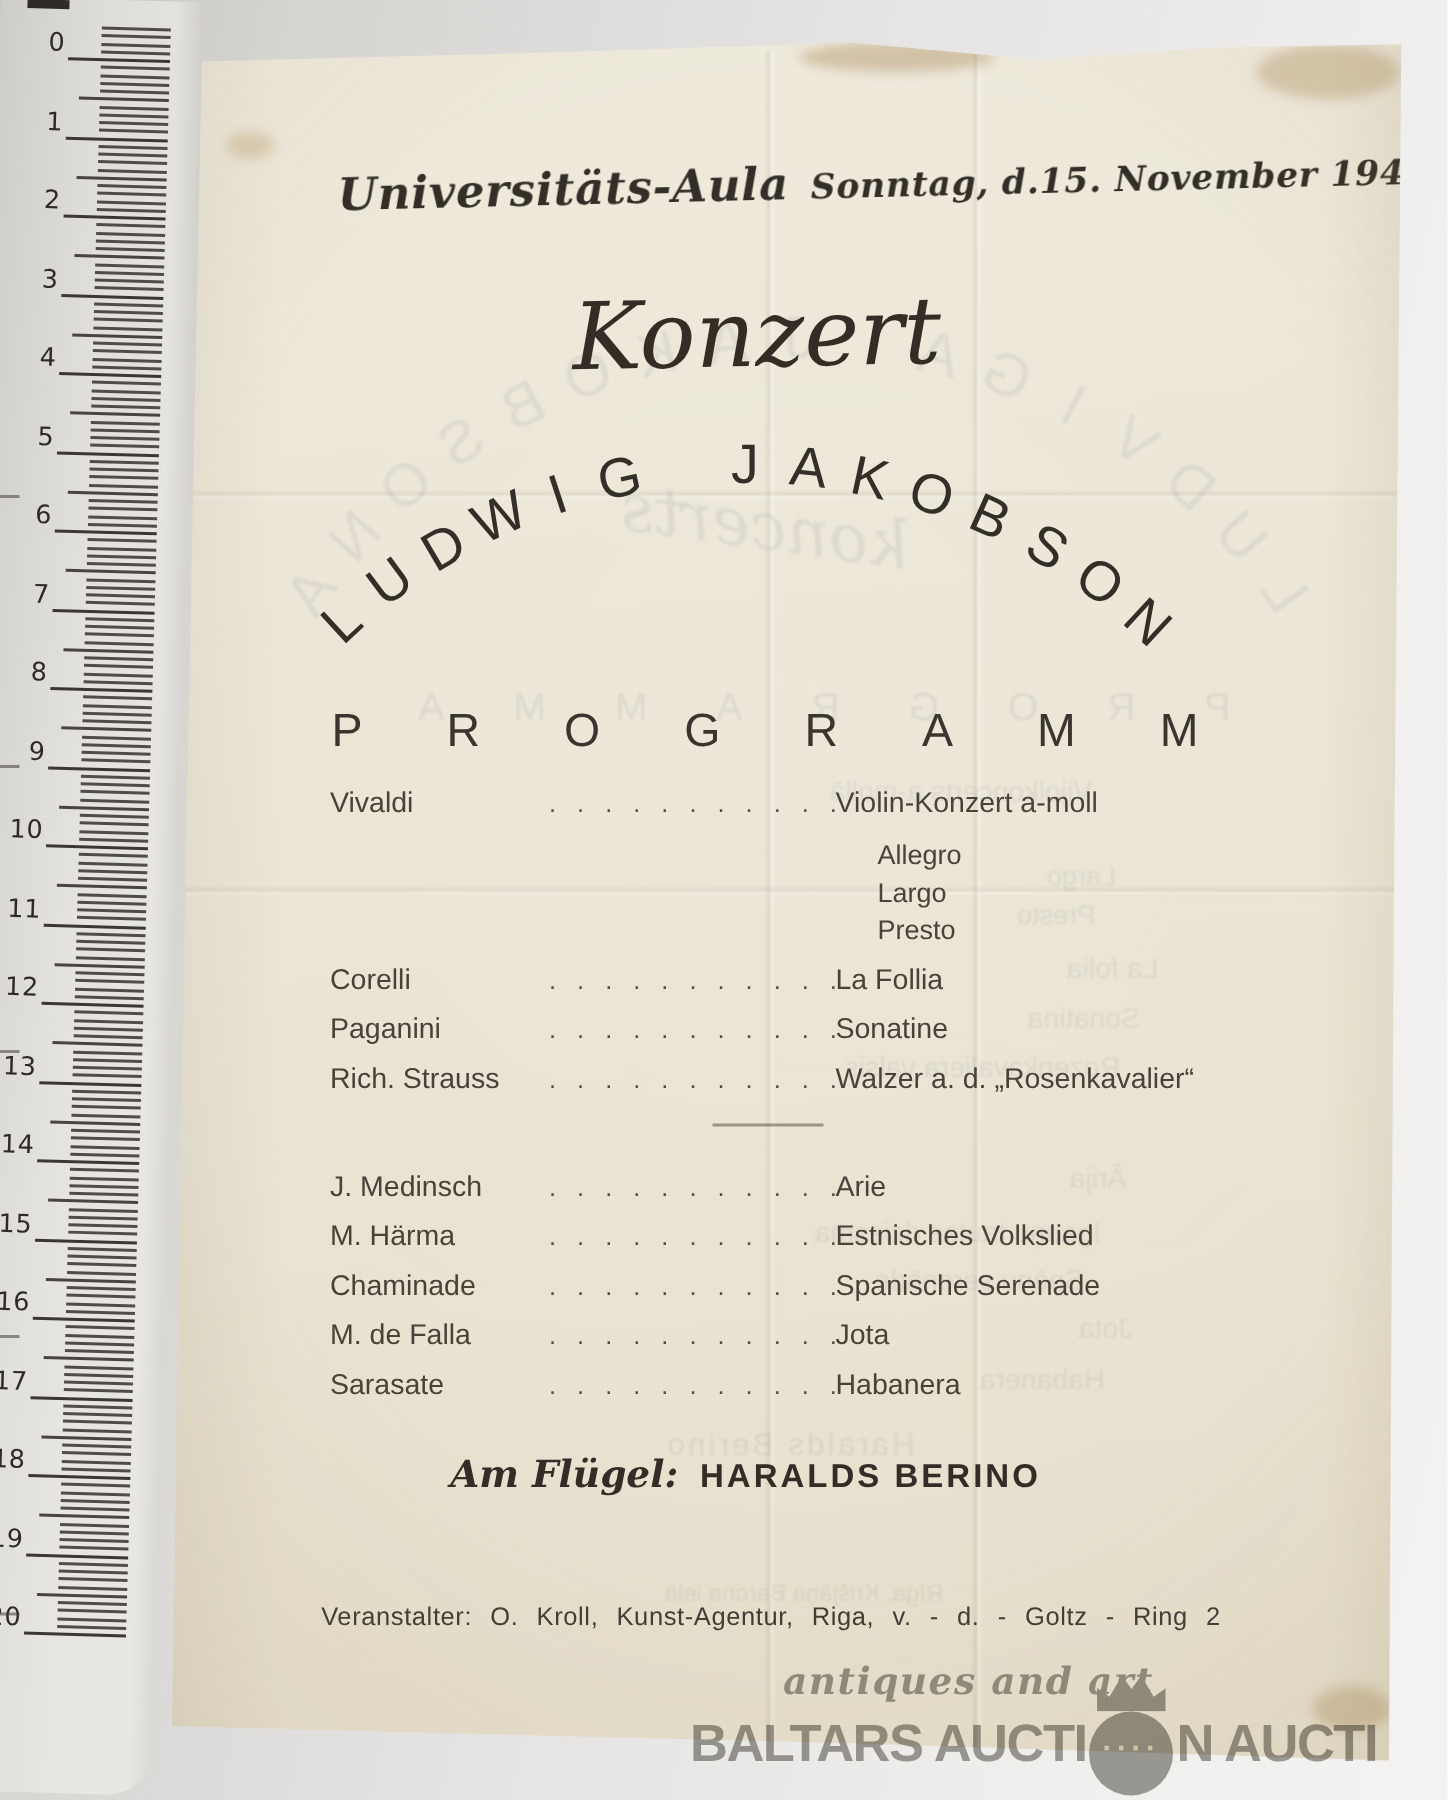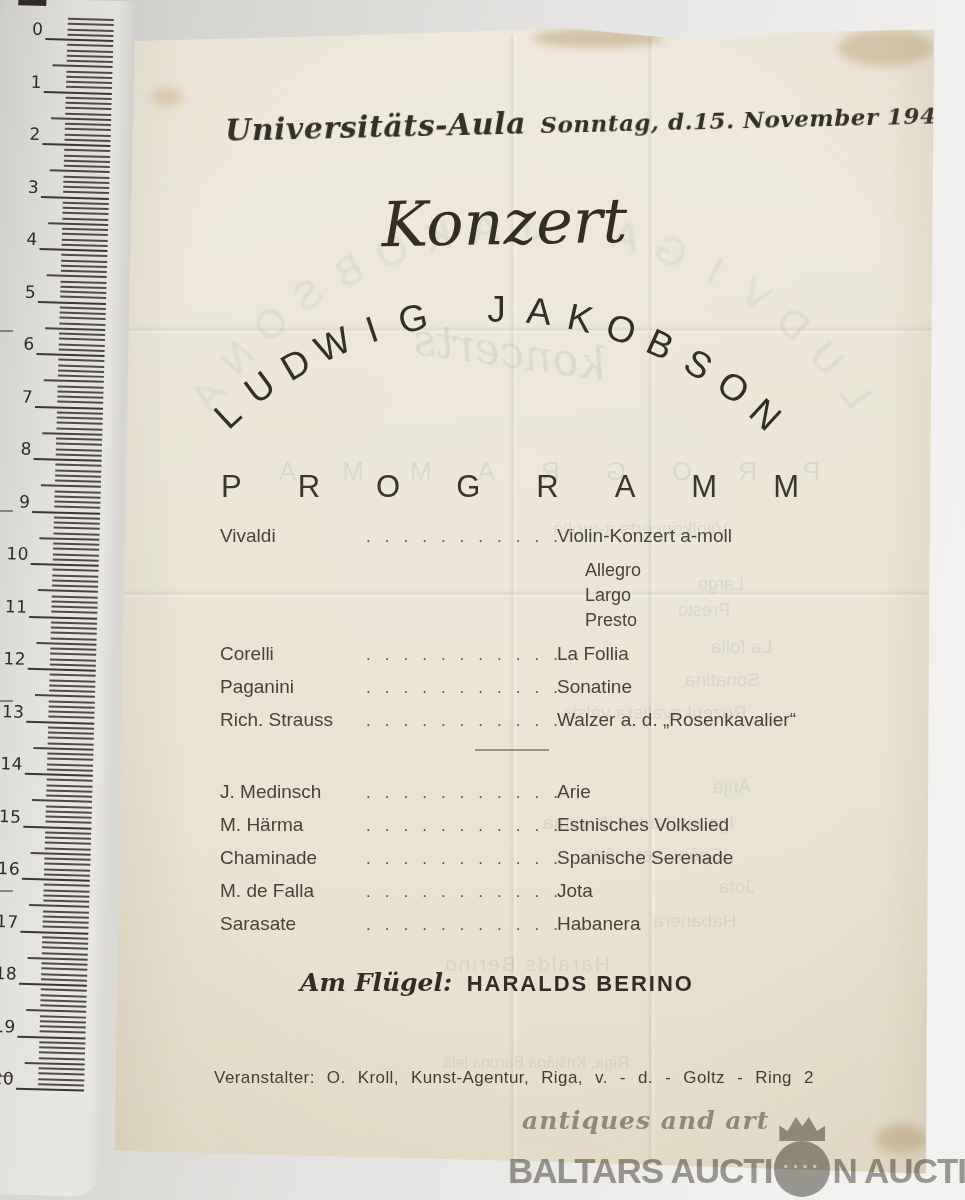--- a/index.html
+++ b/index.html
@@ -79,22 +79,22 @@
   #accompanist-label{font-size:25px;font-weight:700;}
   #accompanist-name{font-size:22px;font-weight:700;letter-spacing:2px;margin-left:10px;}
   #organizer-line{position:absolute;left:0;top:1042px;width:802px;text-align:center;
                   font-size:17px;color:#413c35;word-spacing:7px;letter-spacing:.4px;white-space:nowrap;}
 
   
   #watermark{position:absolute;left:460px;top:1106px;z-index:5;mix-blend-mode:multiply;
              opacity:.82;color:#8c8a85;}
   .wm-top{font-family:"DejaVu Serif", serif;font-style:italic;font-weight:700;
           font-size:25px;letter-spacing:1px;margin-left:62px;}
-  .wm-main{display:flex;align-items:flex-end;margin-top:0px;font-weight:700;font-size:35px;
-           letter-spacing:-1px;white-space:nowrap;margin-left:48px;}
+  .wm-main{display:flex;align-items:center;margin-top:0px;font-weight:700;font-size:35px;
+           letter-spacing:-1px;white-space:nowrap;}
   .wm-orb{position:relative;display:inline-block;width:56px;height:56px;margin:0 2px;
           background:currentColor;border-radius:50%;top:6px;}
   .wm-orb-dots{position:absolute;left:0;right:0;top:14px;text-align:center;
                font-size:20px;font-weight:700;letter-spacing:3px;color:#e8e2d3;}
   .wm-crown{position:absolute;left:5px;top:-26px;width:46px;height:26px;background:currentColor;
     clip-path:polygon(0 100%,0 40%,18% 62%,36% 8%,50% 42%,64% 8%,82% 62%,100% 40%,100% 100%);}
 </style>
 </head>
 <body>
 

